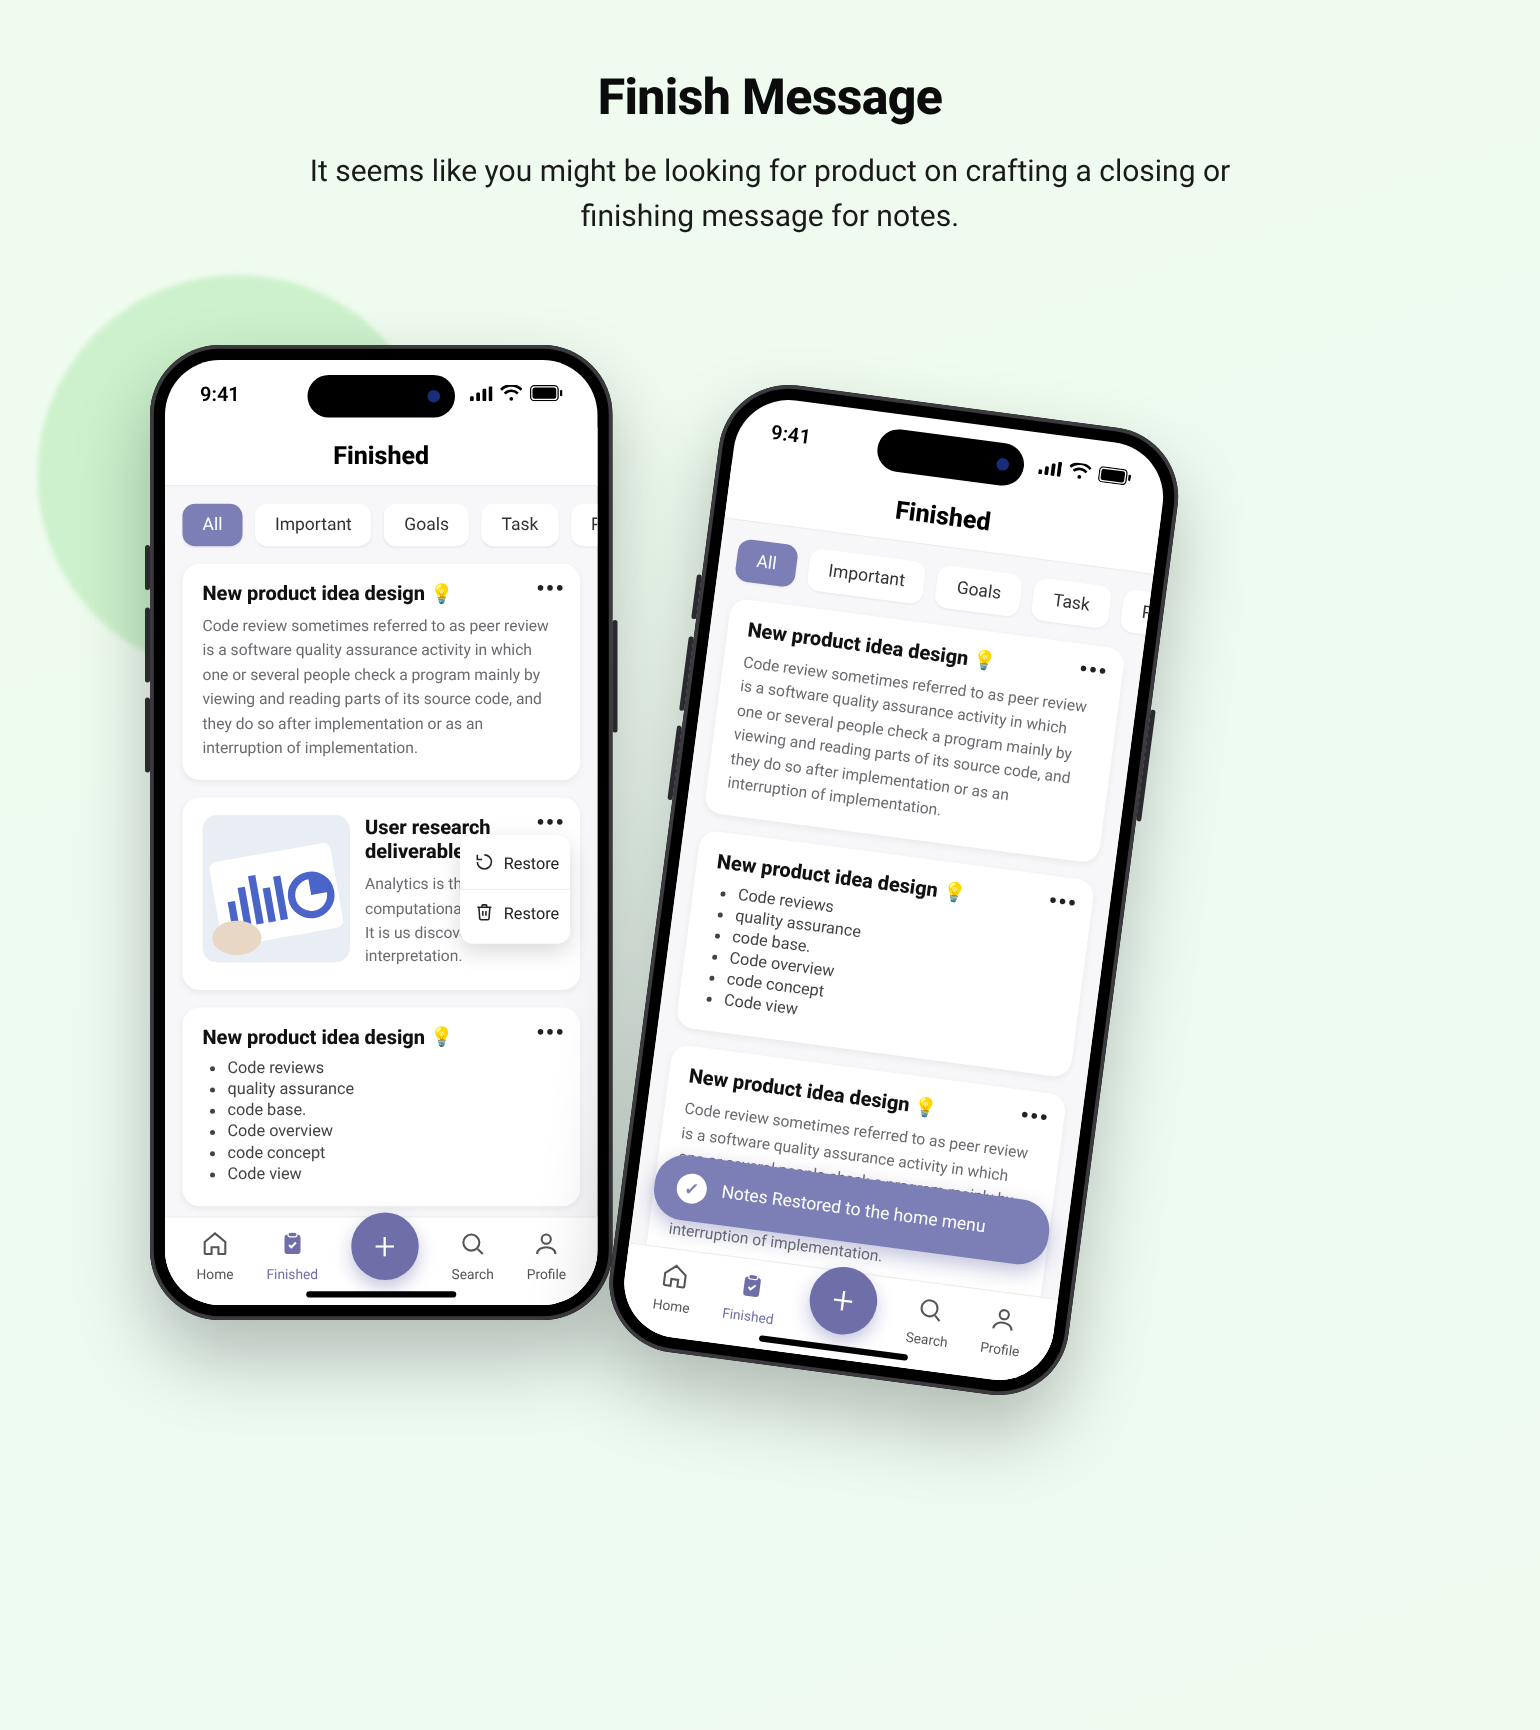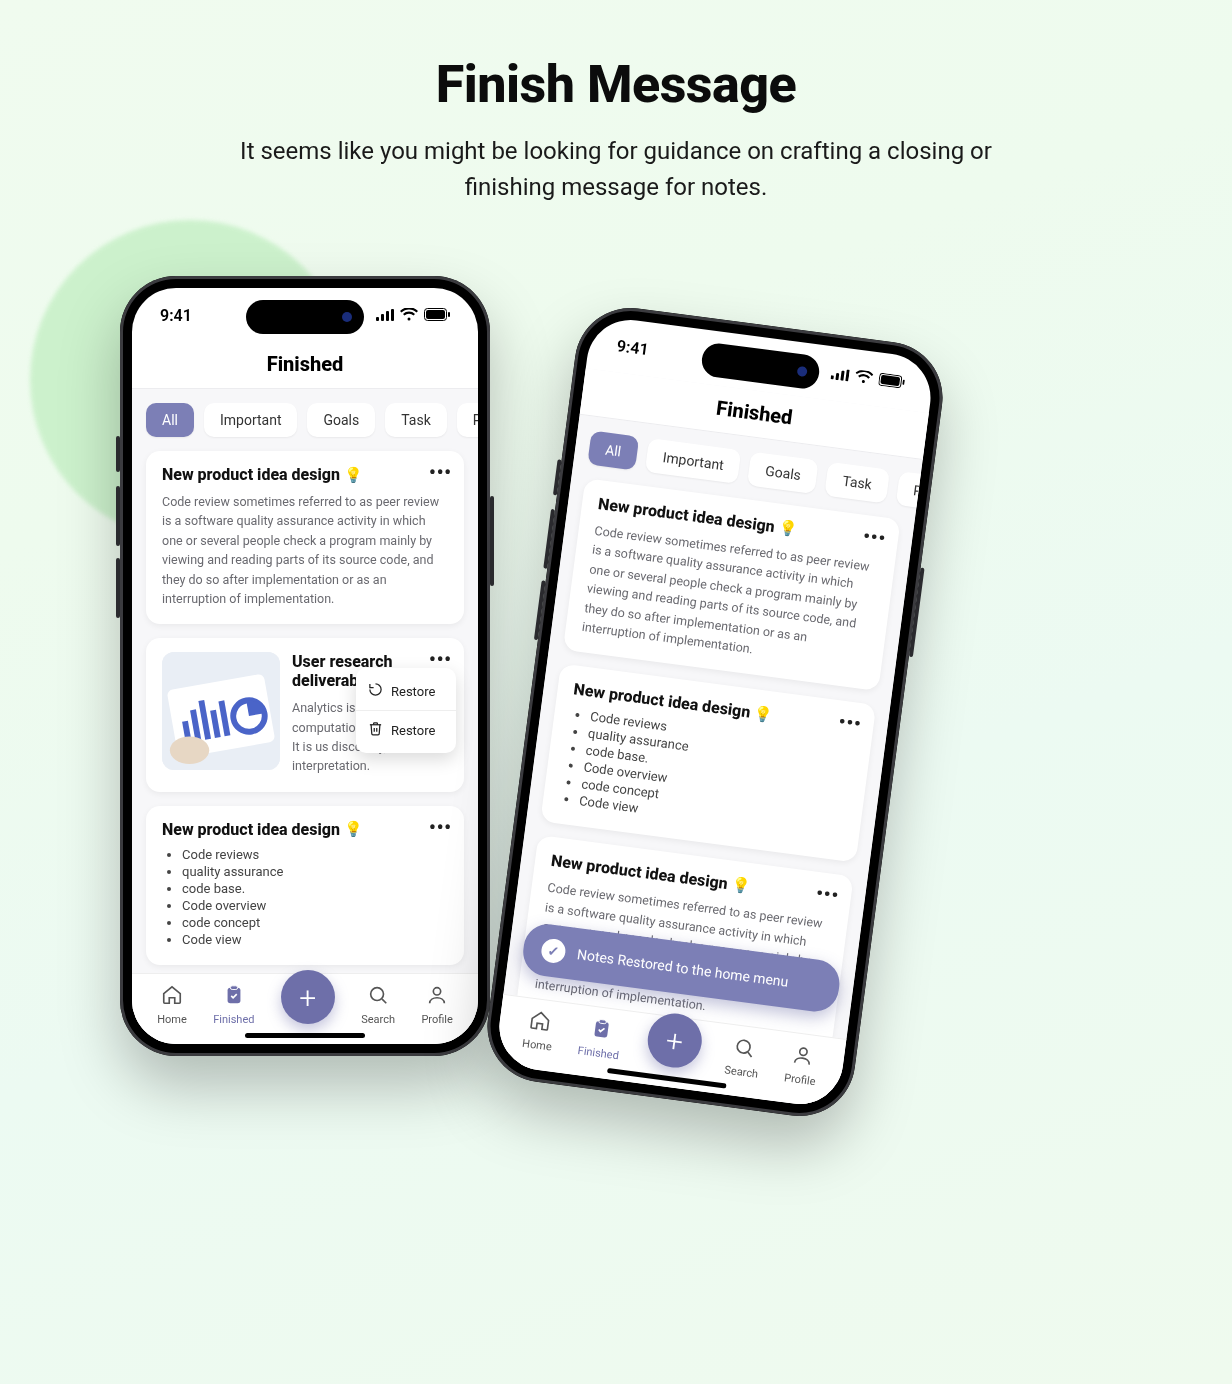--- a/index.html
+++ b/index.html
@@ -17,21 +17,21 @@
     left: 30px; top: 220px;
     filter: blur(2px);
     opacity: 0.85;
   }
   .hero {
     position: absolute;
     top: 54px; left: 0; right: 0;
     text-align: center;
   }
   .hero h1 {
-    font-size: 52px;
+    font-size: 40px;
     font-weight: 800;
     color: #0c0c0c;
     letter-spacing: -0.5px;
   }
   .hero p {
     margin: 18px auto 0;
     max-width: 760px;
     font-size: 24px;
     line-height: 1.5;
     color: #1a1a1a;
@@ -142,21 +142,21 @@
   .card-row { display:flex; gap:12px; }
   .thumb {
     width:118px; height:118px; border-radius:12px; overflow:hidden; flex:0 0 auto;
     background:#eef0f4; position:relative;
   }
   .thumb svg { width:100%; height:100%; }
 
   
   .popmenu {
     position:absolute; right:8px; top:30px;
-    width:100px; background:#fff; border-radius:10px;
+    width:88px; background:#fff; border-radius:10px;
     box-shadow:0 6px 18px rgba(0,0,0,0.15);
     padding:6px 0;
     z-index:10;
   }
   .popmenu-item {
     display:flex; align-items:center; gap:8px;
     padding:8px 12px; font-size:13px; color:#222;
   }
   .popmenu-divider { height:1px; background:#eee; margin:2px 0; }
 
@@ -209,21 +209,21 @@
   #phone-right { left: 530px; top: 322px; transform: rotate(7.5deg); transform-origin: center center; }
 
 </style>
 </head>
 <body>
 
 <div class="blob"></div>
 
 <div class="hero">
   <h1>Finish Message</h1>
-  <p>It seems like you might be looking for guidance on crafting a closing or finishing message for notes.</p>
+  <p>It seems like you might be looking for product on crafting a closing or finishing message for notes.</p>
 </div>
 
 <div class="phone" id="phone-left">
   <div class="side-btn vol1"></div>
     <div class="side-btn vol2"></div>
     <div class="side-btn vol3"></div>
     <div class="side-btn pwr"></div>
   <div class="screen">
     <div class="dynamic-island"></div>
     <div class="status-bar">

